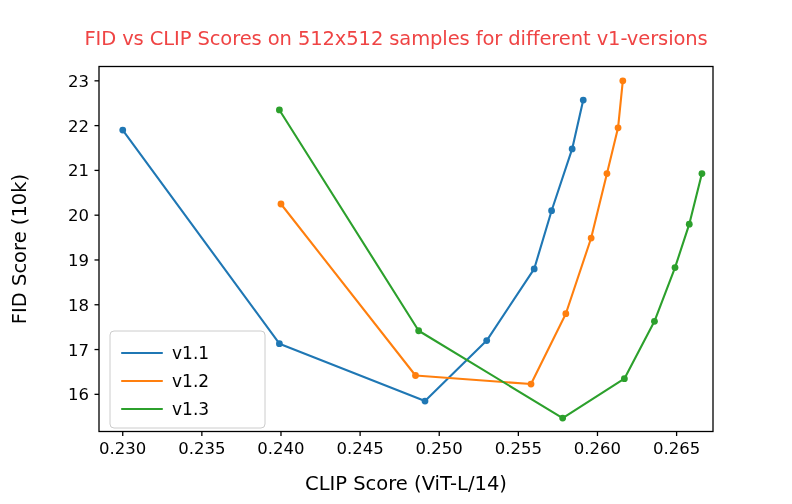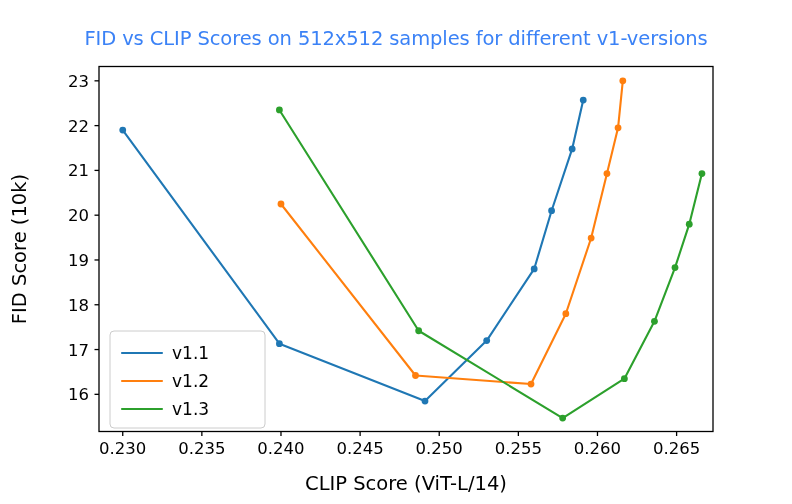--- a/index.html
+++ b/index.html
@@ -19,21 +19,21 @@
     height: 504px;
     background: #ffffff;
   }
   #chart-title {
     position: absolute;
     left: 0;
     top: 27px;
     width: 792px;
     text-align: center;
     font-size: 19.5px;
-    color: #3b82f6;
+    color: #ef4444;
     letter-spacing: -0.1px;
     white-space: nowrap;
   }
   #plot-svg {
     position: absolute;
     left: 0;
     top: 0;
   }
   .axis-label {
     font-size: 19.5px;

